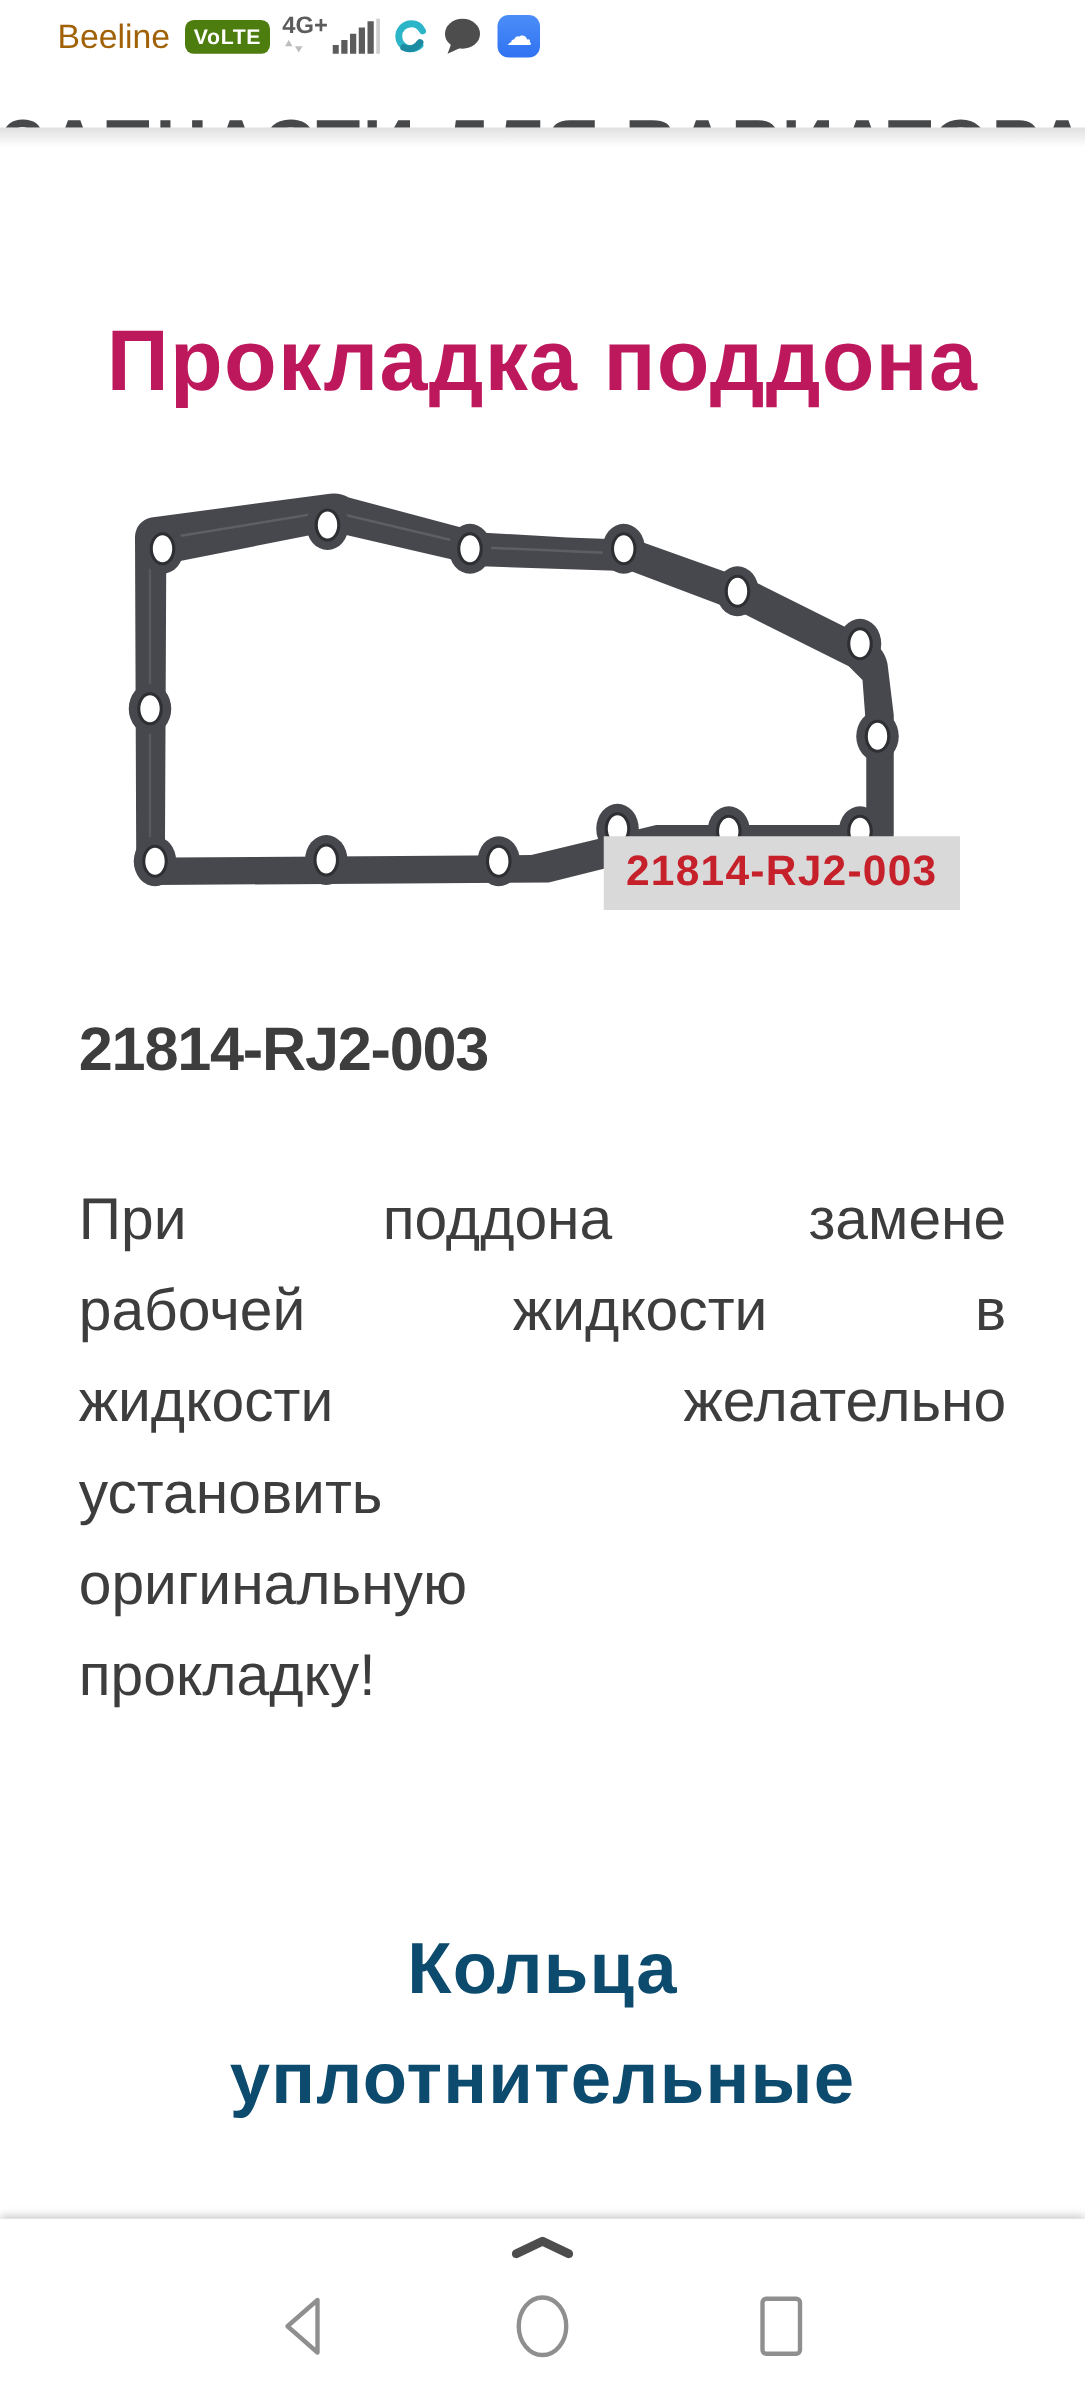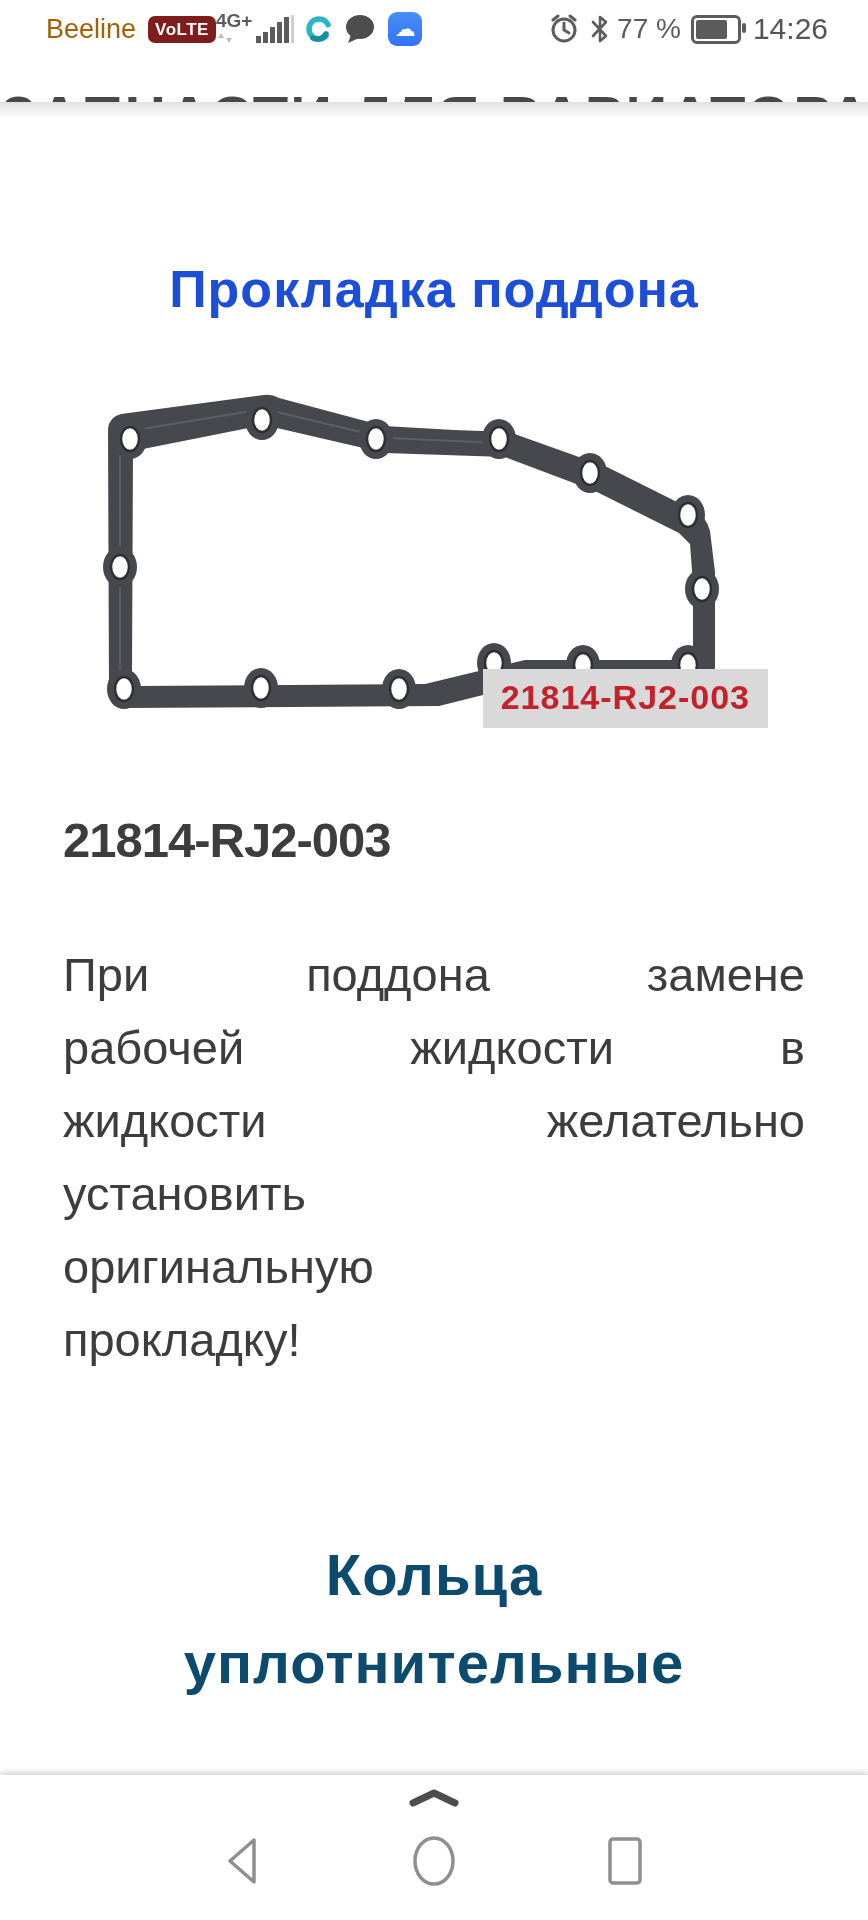--- a/index.html
+++ b/index.html
@@ -8,22 +8,22 @@
     font-family:"Liberation Sans", sans-serif;
   }
   
   .statusbar{
     height:56px;display:flex;justify-content:space-between;align-items:center;
     padding:2px 40px 0 46px;color:#5c5c5c;box-sizing:border-box;
   }
   .sb-left,.sb-right{display:flex;align-items:center;}
   .carrier{font-size:27px;color:#a16207;margin-right:12px;}
   .volte{
-    background:#7f1d1d;color:#fff;font-weight:bold;font-size:17px;
-    padding:4px 7px 3px;border-radius:7px;letter-spacing:.5px;
+    background:#4d7c0f;color:#fff;font-weight:bold;font-size:17px;
+    padding:4px 7px 3px;border-radius:7px;letter-spacing:.5px;margin-right:10px;
   }
   .netblock{display:flex;flex-direction:column;align-items:flex-start;line-height:1;margin-right:0;}
   .net-type{font-size:19px;font-weight:bold;color:#5c5c5c;}
   .net-arrows{margin-top:1px;margin-left:1px;}
   .sb-icon{margin-left:10px;display:flex;align-items:center;}
   .cloud-app{
     width:34px;height:34px;border-radius:9px;margin-left:12px;
     background:linear-gradient(180deg,#4b8ef8,#3172f2);
     display:flex;align-items:center;justify-content:center;
     color:#fff;font-family:"DejaVu Sans", sans-serif;font-size:21px;line-height:1;
@@ -35,22 +35,22 @@
   .time{font-size:30px;color:#555;margin-left:12px;}
   
   .cutoff-wrap{height:30px;overflow:hidden;position:relative;}
   .cutoff-text{
     position:absolute;left:0;right:0;bottom:-44px;text-align:center;white-space:nowrap;
     font-size:58px;font-weight:bold;color:#47484a;letter-spacing:2px;line-height:58px;
   }
   .top-shadow{height:16px;background:linear-gradient(180deg,#e0e0e0,#ffffff);}
   
   .main-title{
-    margin-top:140px;text-align:center;font-size:52px;font-weight:bold;
-    color:#1d4ed8;letter-spacing:1px;line-height:62px;
+    margin-top:140px;text-align:center;font-size:69px;font-weight:bold;
+    color:#be185d;letter-spacing:1px;line-height:62px;
   }
   .figure{width:680px;height:370px;margin:52px auto 0;position:relative;}
   .part-label{
     position:absolute;right:6px;bottom:14px;background:#d9d9d9;
     color:#c6202b;font-weight:bold;font-size:34px;letter-spacing:1px;
     padding:9px 18px 11px;white-space:nowrap;
   }
   .para{margin:0 63px;width:742px;color:#3d3d3d;font-size:47px;}
   .para .line{display:flex;align-items:baseline;height:73px;}
   .para .line.just{justify-content:space-between;}
@@ -101,41 +101,20 @@
       </svg>
     </span>
     <span class="sb-icon">
       <svg width="32" height="30" viewBox="0 0 32 30">
         <ellipse cx="16" cy="13" rx="14" ry="12" fill="#4d4d4d"></ellipse>
         <path d="M7 21 L4 29 L15 24 Z" fill="#4d4d4d"></path>
       </svg>
     </span>
     <span class="cloud-app">☁</span>
   </div>
-  <div class="sb-right">
-    <span class="sb-icon">
-      <svg width="30" height="30" viewBox="0 0 30 30">
-        <circle cx="15" cy="16" r="11" fill="none" stroke="#5c5c5c" stroke-width="3"></circle>
-        <path d="M15 9 L15 16 L20 19" fill="none" stroke="#5c5c5c" stroke-width="3" stroke-linecap="round"></path>
-        <path d="M4 6 L9 2" stroke="#5c5c5c" stroke-width="3" stroke-linecap="round"></path>
-        <path d="M26 6 L21 2" stroke="#5c5c5c" stroke-width="3" stroke-linecap="round"></path>
-      </svg>
-    </span>
-    <span class="sb-icon">
-      <svg width="22" height="30" viewBox="0 0 22 30">
-        <path d="M4 8 L17 22 L11 27 L11 3 L17 8 L4 22" fill="none" stroke="#5c5c5c" stroke-width="2.6" stroke-linejoin="round" stroke-linecap="round"></path>
-      </svg>
-    </span>
-    <span class="pct">77 %</span>
-    <span class="battery">
-      <span class="fill"></span>
-        <span class="tip"></span>
-    </span>
-    <span class="time">14:26</span>
-  </div>
 </div>
 
 <div style="height:16px;"></div>
 <div class="cutoff-wrap">
   <div class="cutoff-text">ЗАПЧАСТИ ДЛЯ ВАРИАТОРА</div>
 </div>
 <div class="top-shadow"></div>
 
 <h1 class="main-title">Прокладка поддона</h1>
 

